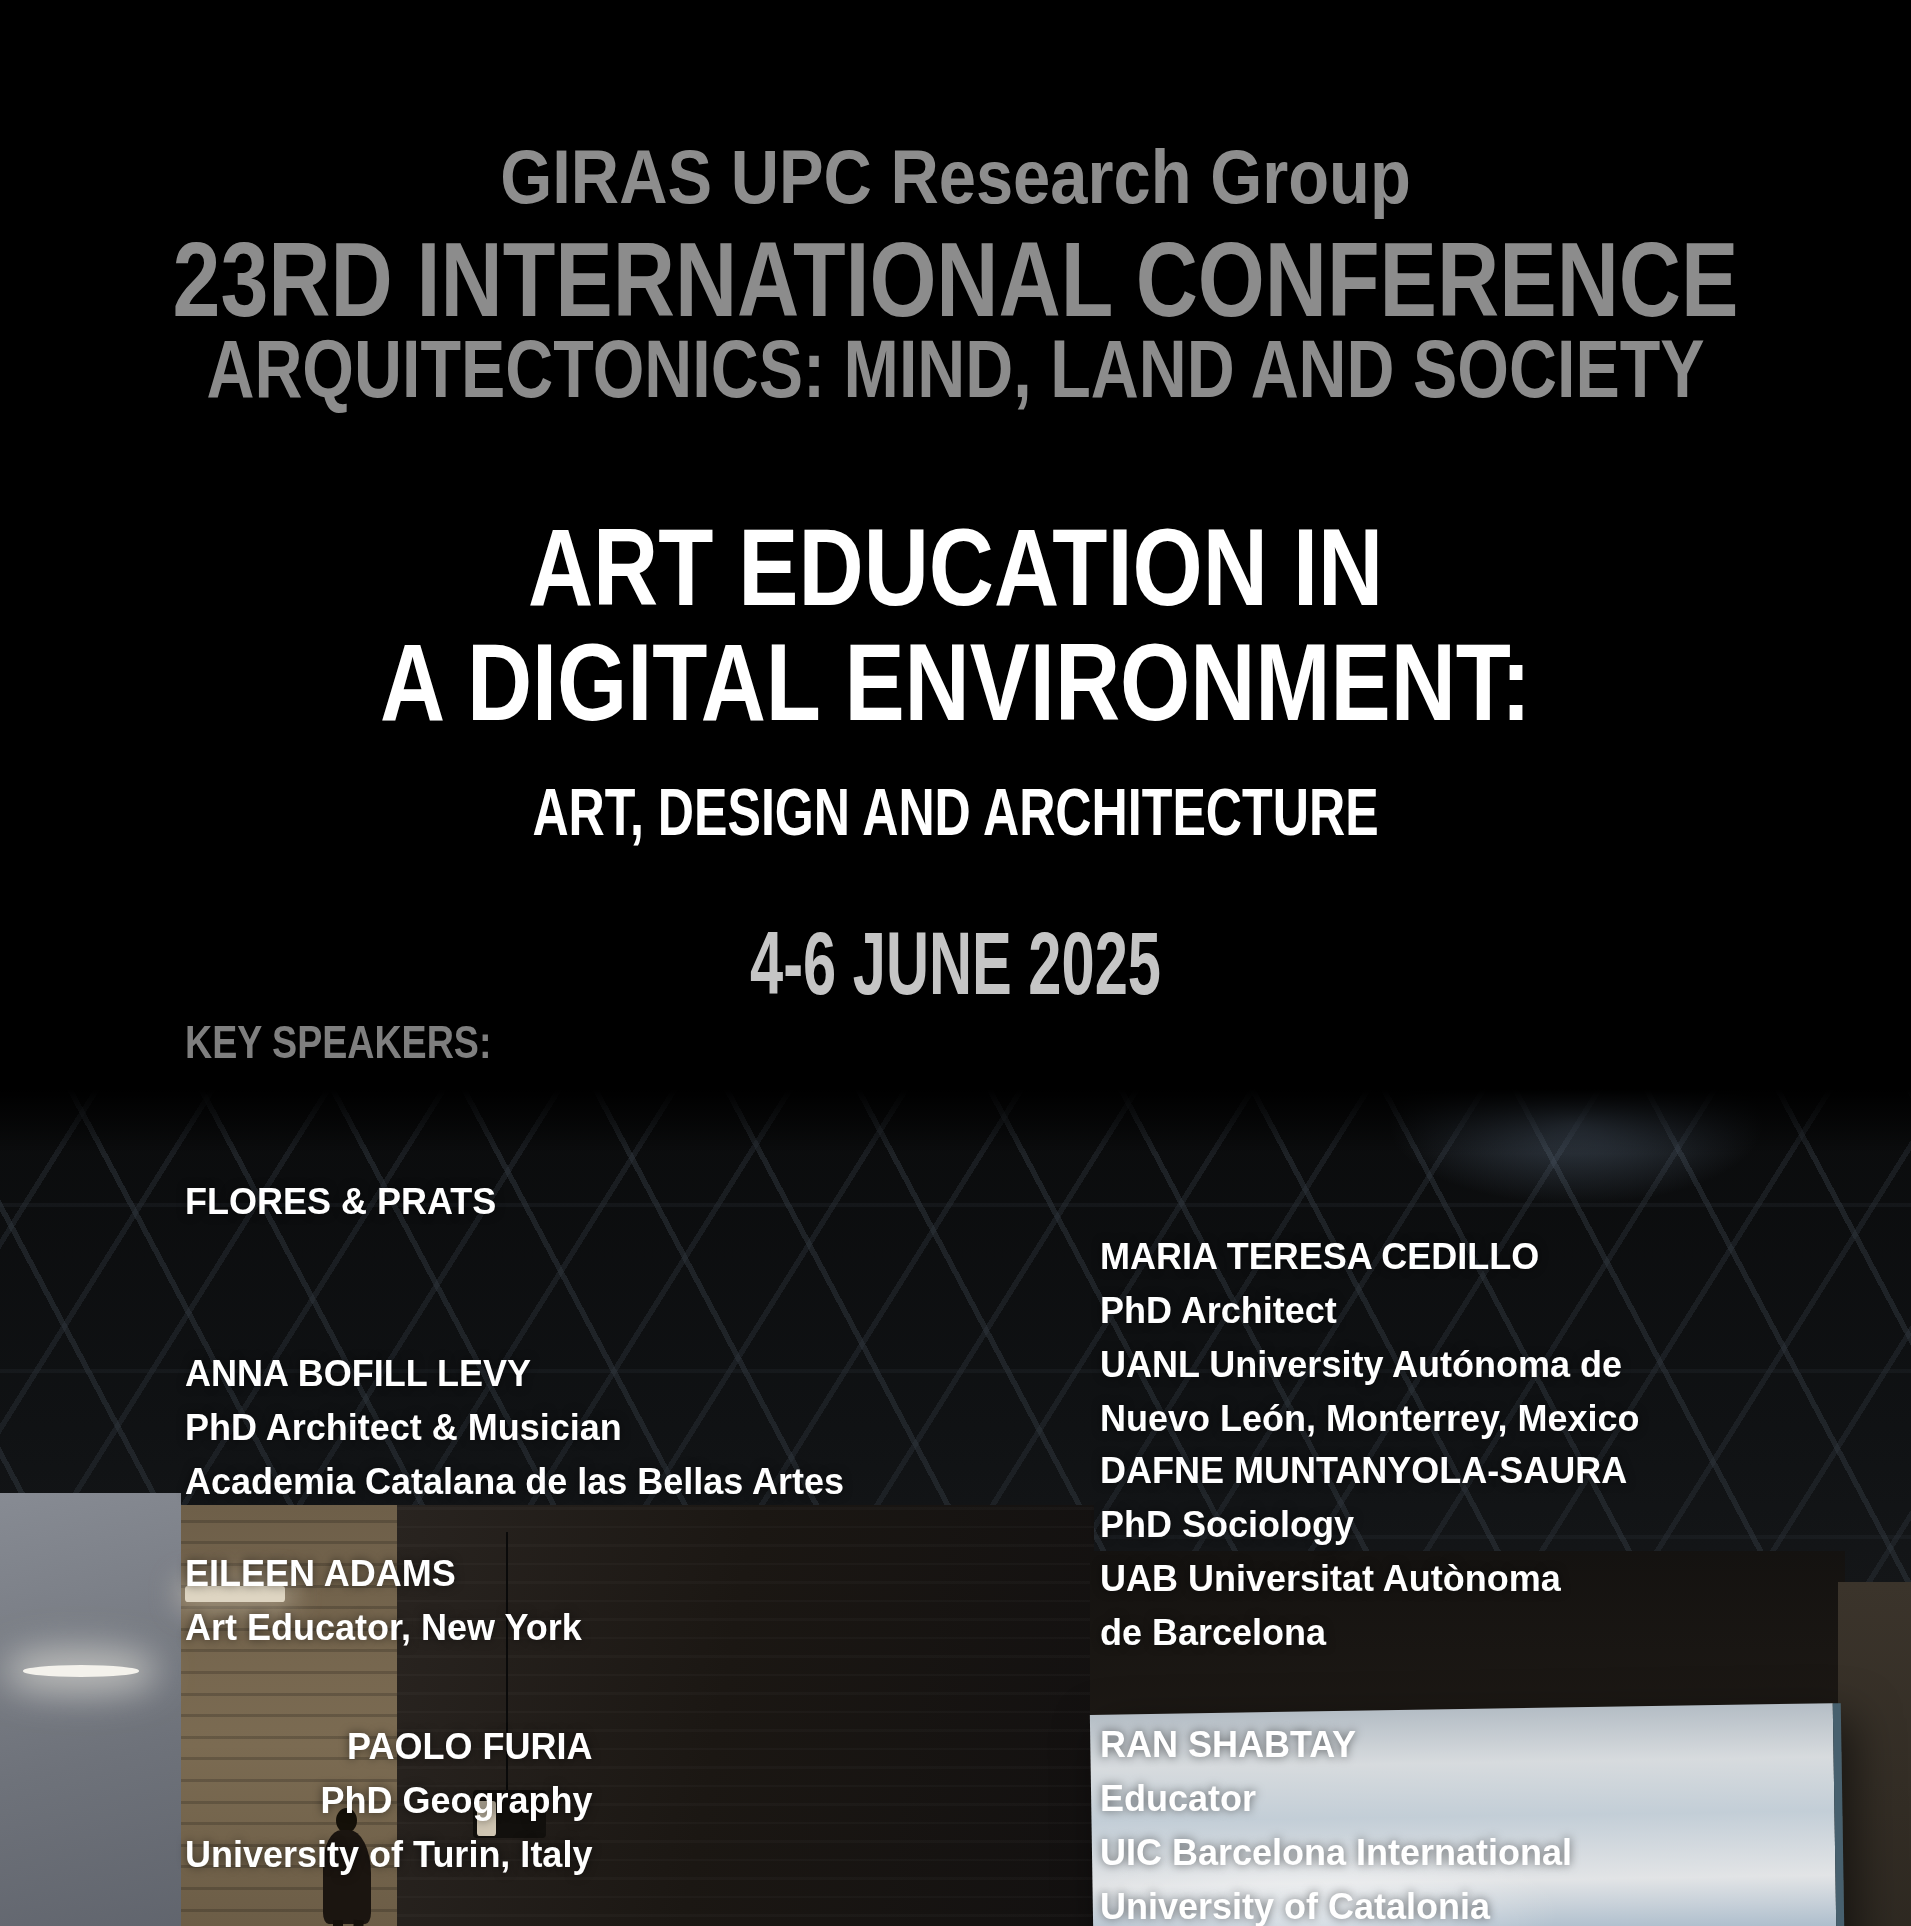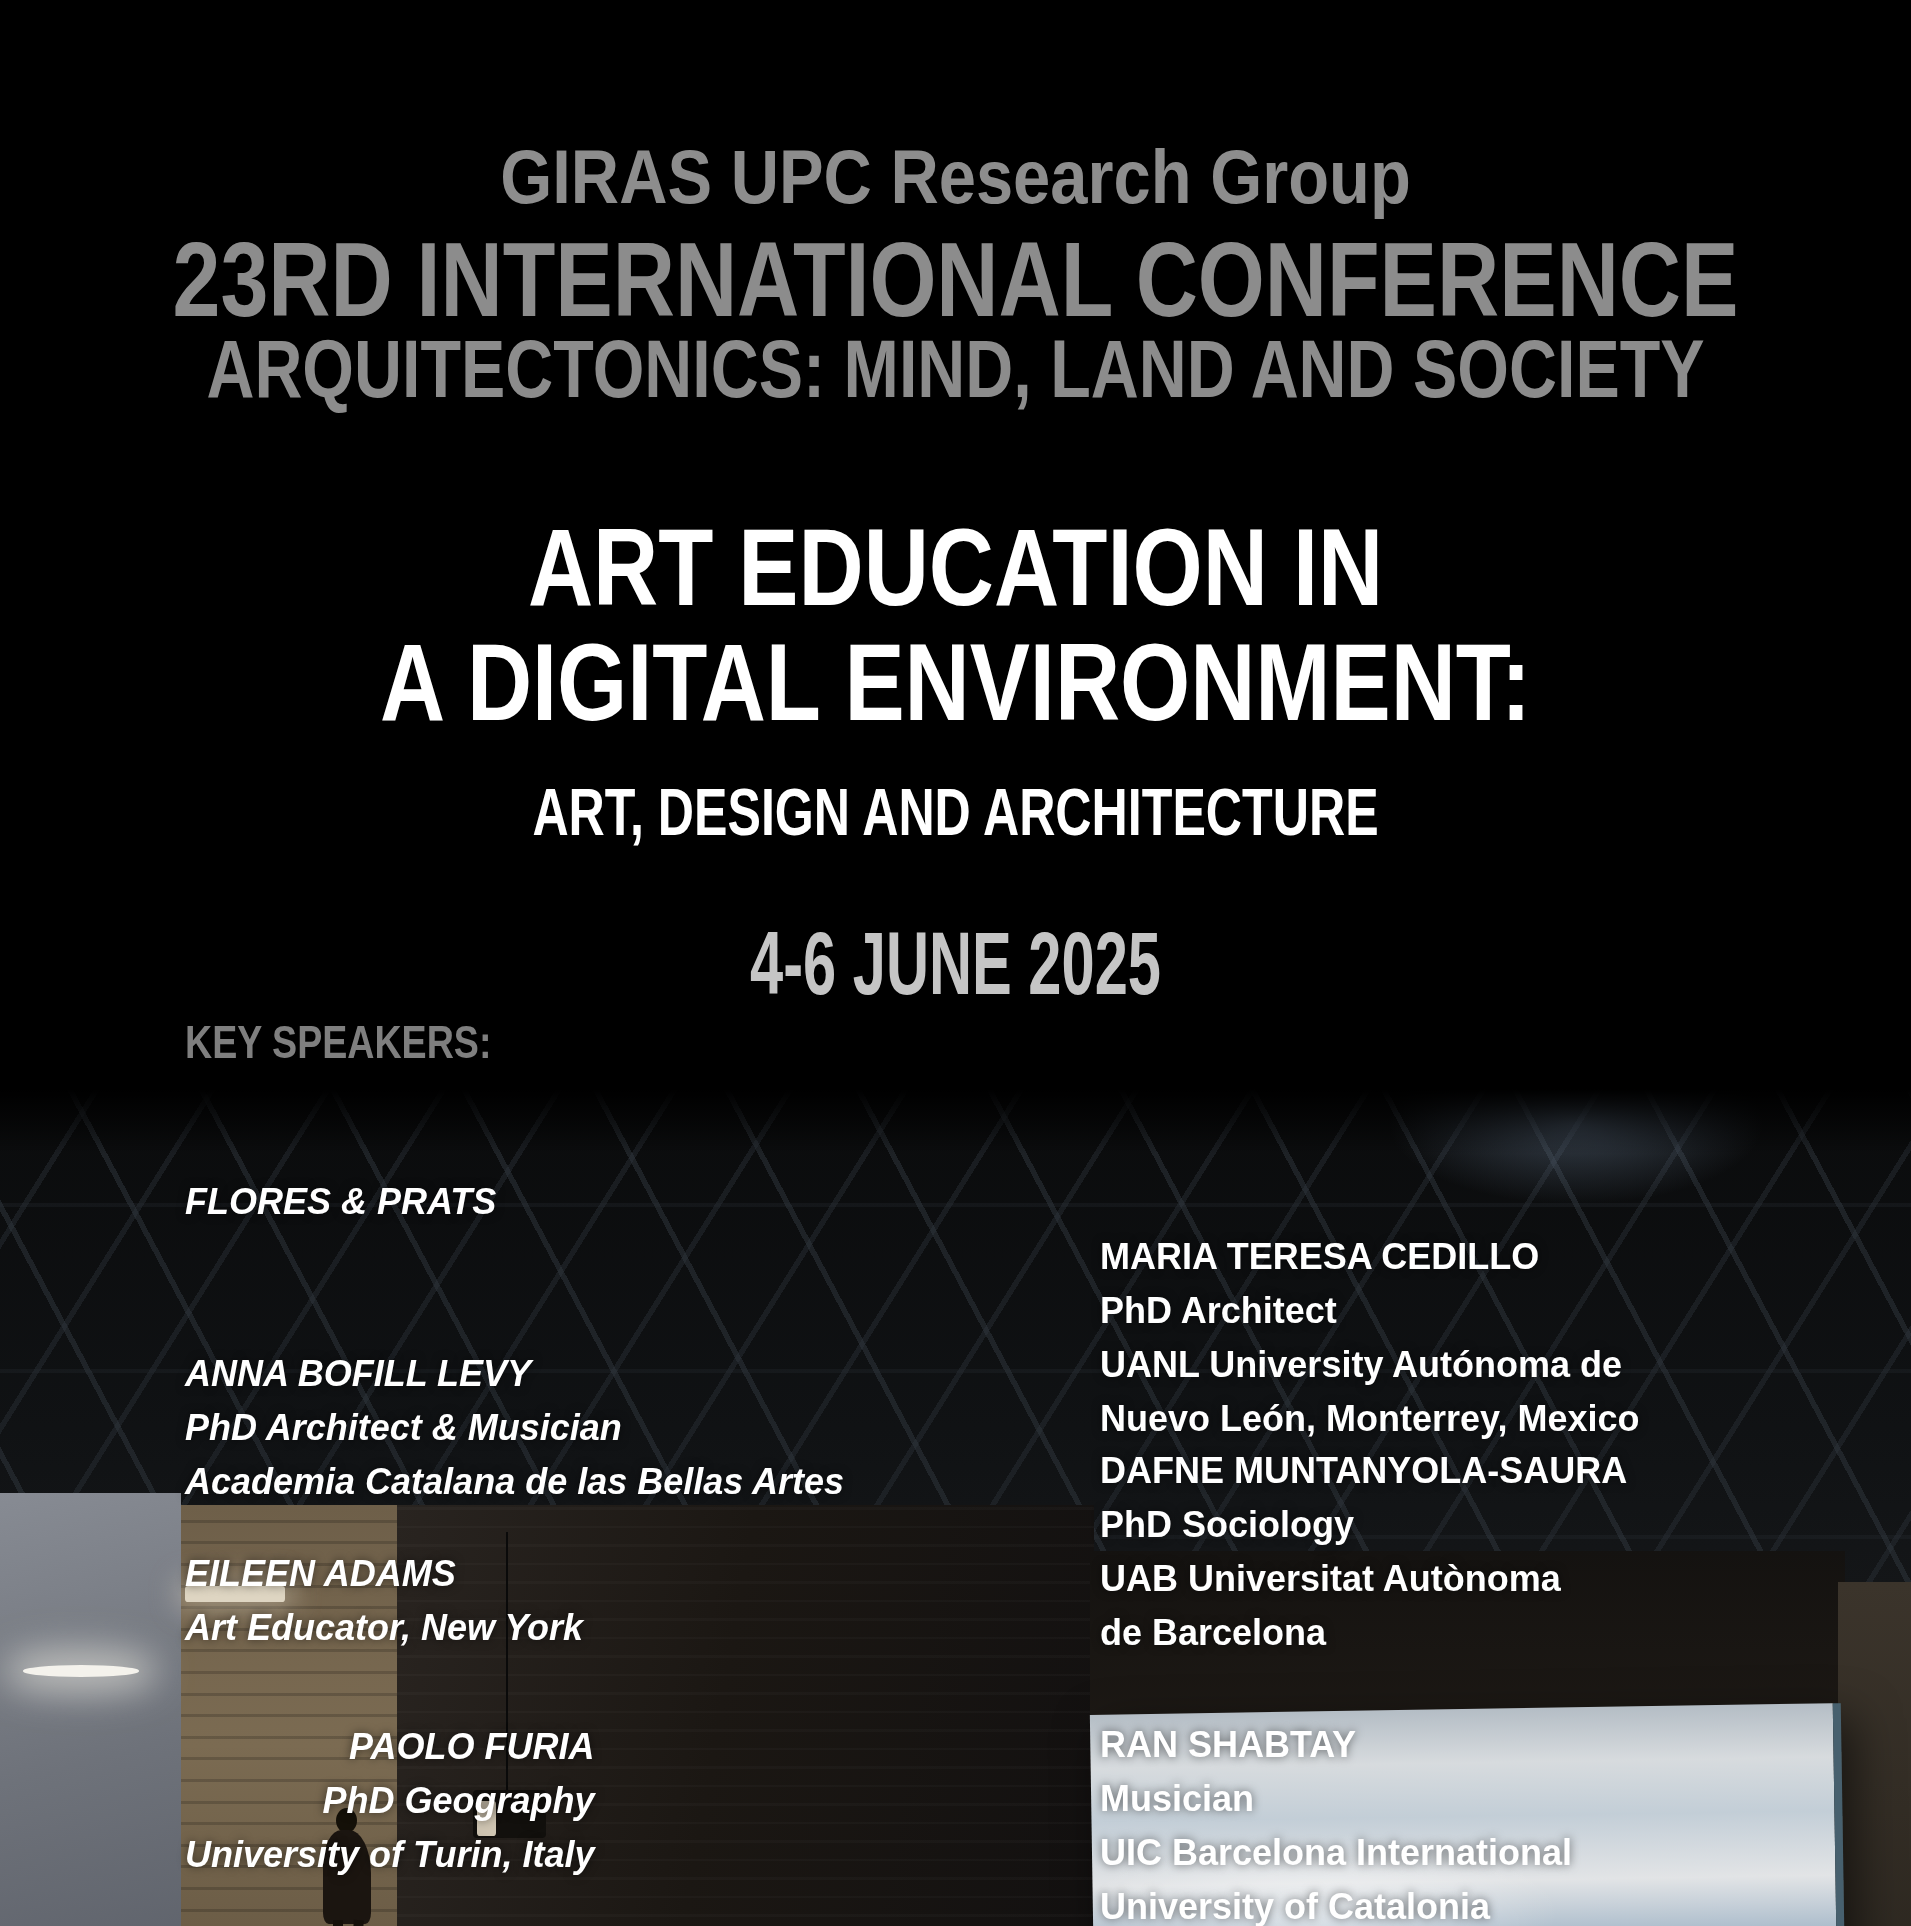--- a/index.html
+++ b/index.html
@@ -59,21 +59,21 @@
      border-radius:3.1px;box-shadow:0 0 27px 9.6px rgba(222,213,194,.4);}
   .person{position:absolute;left:320px;top:719px;width:58px;height:169px;}
   .p-head{position:absolute;left:16px;top:0;width:21px;height:25px;background:#141008;border-radius:50%;}
   .p-body{position:absolute;left:3.1px;top:21.6px;width:48px;height:94px;background:#1b1510;
           border-radius:38% 46% 12% 12%;}
   .p-leg1{position:absolute;left:13px;top:112px;width:10.4px;height:55px;background:#15100a;}
   .p-leg2{position:absolute;left:32px;top:112px;width:10.4px;height:53px;background:#15100a;transform:rotate(4deg);}
   
   .spk{position:absolute;color:#fff;font-weight:bold;font-size:36px;line-height:54px;
        white-space:nowrap;z-index:12;text-shadow:0 0 10px rgba(0,0,0,.55);}
-  .colL{left:185px;font-style:italic;} .colR{left:1100px;}
+  .colL{left:185px;} .colR{left:1100px;}
   .sL1{top:1175px;} .sL2{top:1347px;} .sL3{top:1547px;} .sL4{top:1720px;text-align:right;}
   .sR1{top:1230px;} .sR2{top:1444px;} .sR3{top:1718px;}
 </style>
 </head>
 <body>
 
 <div class="poster">
 
   <div class="hline h-group">GIRAS UPC Research Group</div>
   <div class="hline h-conf">23RD INTERNATIONAL CONFERENCE</div>
@@ -134,19 +134,19 @@
     <div>Nuevo León, Monterrey, Mexico</div>
   </div>
   <div class="spk colR sR2">
     <div>DAFNE MUNTANYOLA-SAURA</div>
     <div>PhD Sociology</div>
     <div>UAB Universitat Autònoma</div>
     <div>de Barcelona</div>
   </div>
   <div class="spk colR sR3">
     <div>RAN SHABTAY</div>
-    <div>Musician</div>
+    <div>Educator</div>
     <div>UIC Barcelona International</div>
     <div>University of Catalonia</div>
   </div>
 
 </div>
 
 
 </body></html>

